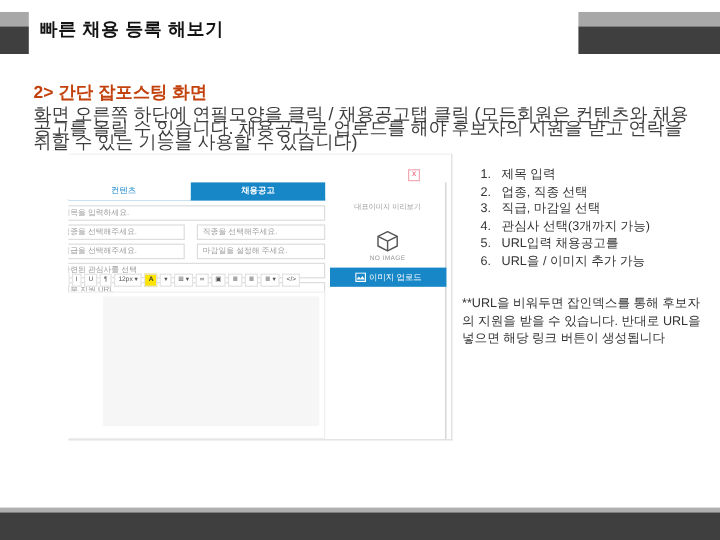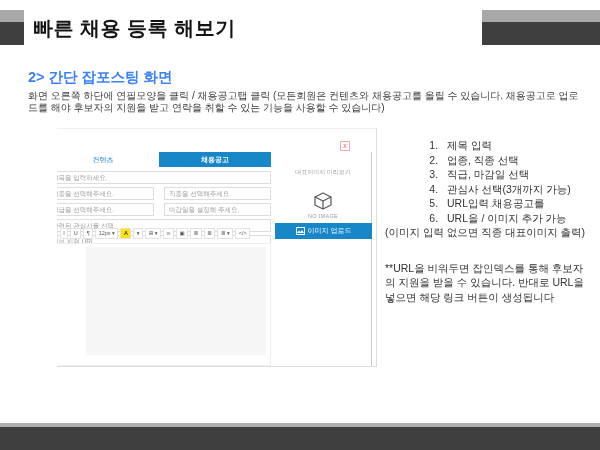--- a/index.html
+++ b/index.html
@@ -12,23 +12,23 @@
 
   
   .deco { position:absolute; }
   .deco .light { background:#a8a8a8; height:12px; }
   .deco .dark  { background:#3f3f3f; height:23px; }
   #deco-tl { left:0; top:10px; width:24px; }
   #deco-tr { left:482px; top:10px; width:118px; }
   #footer-light { left:0; top:423px; width:600px; height:4px; background:#b0b0b0; }
   #footer-dark  { left:0; top:427px; width:600px; height:23px; background:#3f3f3f; }
 
-  #slide-title { left:33px; top:15px; font-size:20px; font-weight:bold; color:#141414; letter-spacing:0.5px; }
-  #section-heading { left:28px; top:68px; font-size:14.5px; font-weight:bold; color:#3b82f6; }
-  #section-body { left:28px; top:90px; width:552px; font-size:10px; line-height:11.5px; color:#3c3c3c; }
+  #slide-title { left:33px; top:15px; font-size:15px; font-weight:bold; color:#141414; letter-spacing:0.5px; }
+  #section-heading { left:28px; top:68px; font-size:14.5px; font-weight:bold; color:#c2410c; }
+  #section-body { left:28px; top:90px; width:552px; font-size:15px; line-height:11.5px; color:#3c3c3c; }
 
   
   #shot-crop {
     left:57px; top:128px; width:320px; height:239px; overflow:hidden; background:#fff;
     border-top:1px solid #f0f0f0; border-right:1px solid #ddd; border-bottom:1px solid #ddd;
   }
   #shot { position:relative; margin-left:-10px; width:330px; height:100%; }
 
   #close-btn {
     left:293px; top:12px; width:10px; height:10px; border:1px solid #f2a9b4;
@@ -65,21 +65,21 @@
   #no-image { text-align:center; font-size:5.5px; color:#9a9a9a; letter-spacing:0.3px; }
   #upload-btn {
     position:absolute; left:0; top:71px; width:97px; height:16px; background:#1787c8; border:none;
     color:#fff; font-size:7px; display:flex; align-items:center; justify-content:center; gap:3px; cursor:pointer;
     font-family:"Liberation Sans",sans-serif;
   }
 
   
   #steps-col { left:385px; top:138px; width:212px; font-size:10.5px; color:#333; }
   #steps-list { list-style-position:outside; padding-left:27px; }
-  #steps-list li { line-height:14.5px; padding-left:6px;margin-left:29px; }
+  #steps-list li { line-height:14.5px; padding-left:6px; }
   #steps-note { line-height:14.5px; margin-top:0; }
   #url-note { margin-top:21px; width:202px; line-height:14.5px; white-space:pre-line; }
 </style>
 </head>
 <body>
 
 <div id="deco-tl" class="deco">
   <div class="light"></div>
   <div class="dark"></div>
 </div>
@@ -167,18 +167,17 @@
 
 <div id="steps-col" class="abs">
   <ol id="steps-list">
     <li>제목 입력</li>
     <li>업종, 직종 선택</li>
     <li>직급, 마감일 선택</li>
     <li>관심사 선택(3개까지 가능)</li>
     <li>URL입력 채용공고를</li>
     <li>URL을 / 이미지 추가 가능</li>
   </ol>
-  <div id="steps-note">(이미지 입력 없으면 직종 대표이미지 출력)</div>
   <div id="url-note">**URL을 비워두면 잡인덱스를 통해 후보자의 지원을 받을 수 있습니다. 반대로 URL을 넣으면 해당 링크 버튼이 생성됩니다</div>
 </div>
 
 <div id="footer-light" class="abs"></div>
 <div id="footer-dark" class="abs"></div>
 
 </body></html>

